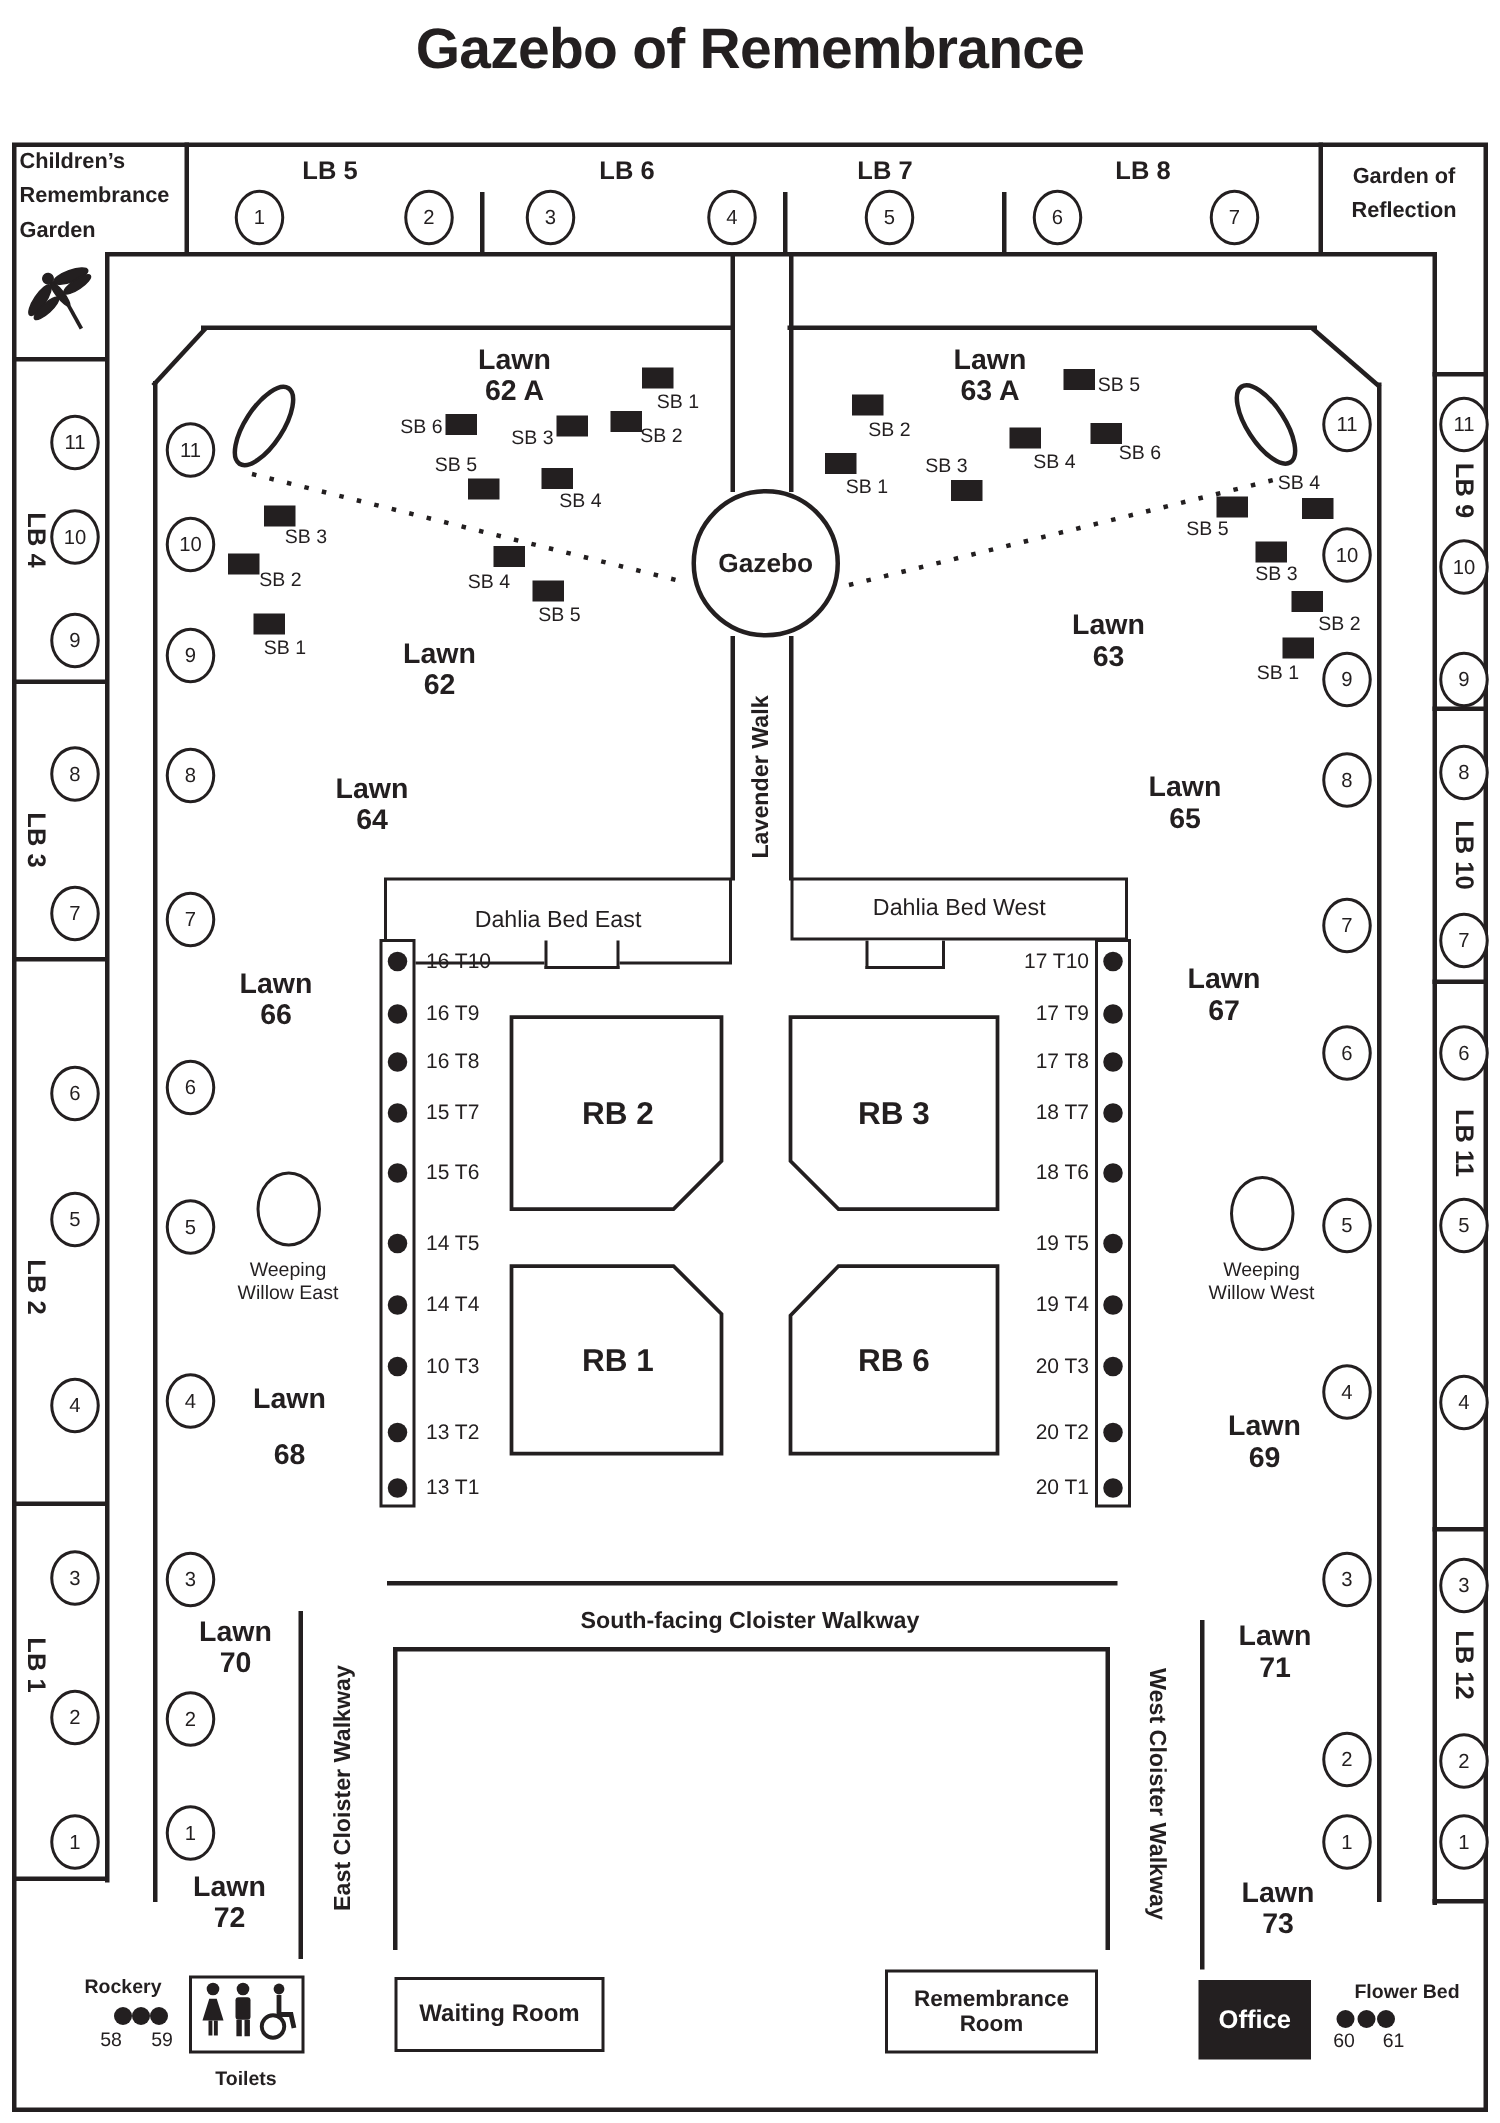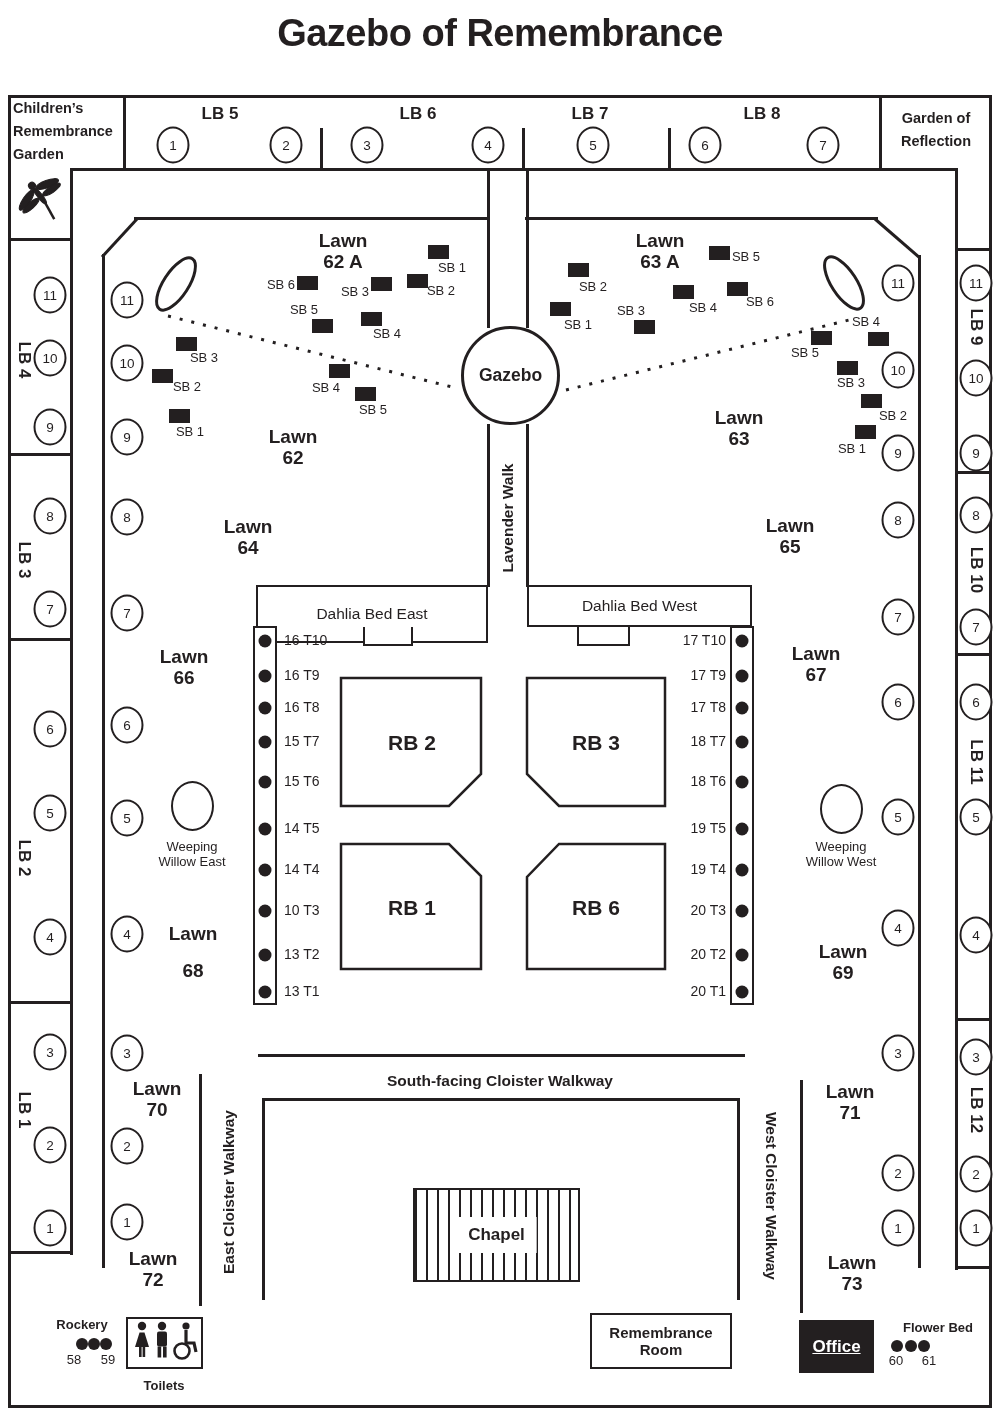--- a/index.html
+++ b/index.html
@@ -31,21 +31,21 @@
         font-weight:bold;font-size:17.5px;box-sizing:border-box;z-index:4;}
   .willow{position:absolute;width:43px;height:50px;border:2.5px solid #231f20;border-radius:50%;
         background:#fff;box-sizing:border-box;}
   .notch{position:absolute;border:2.5px solid #231f20;border-top:none;background:#fff;box-sizing:border-box;}
   .strip{position:absolute;width:24px;height:379px;border:2.5px solid #231f20;background:#fff;box-sizing:border-box;}
   #chapel{position:absolute;left:413px;top:1188px;width:167px;height:94px;border:2.5px solid #231f20;
         box-sizing:border-box;background:repeating-linear-gradient(to right,#231f20 0 2.5px,#ffffff 2.5px 11px);}
   #chapel-label{position:absolute;left:50%;top:50%;transform:translate(-50%,-50%);background:#fff;
         padding:8px 12px;font-weight:bold;font-size:17px;}
   #office{position:absolute;left:799px;top:1320px;width:75px;height:53px;background:#231f20;color:#fff;
-        display:flex;align-items:center;justify-content:center;font-weight:bold;font-size:17px;text-decoration:underline;}
+        display:flex;align-items:center;justify-content:center;font-weight:bold;font-size:17px;}
   #toilets-box{position:absolute;left:126px;top:1317px;width:77px;height:52px;border:2.5px solid #231f20;
         background:#fff;box-sizing:border-box;display:flex;align-items:center;justify-content:center;}
   svg{position:absolute;left:0;top:0;}
 </style>
 </head>
 <body>
 
 <div id="map">
 
   <h1 id="title">Gazebo of Remembrance</h1>
@@ -101,24 +101,24 @@
   <div class="lbl f13" style="left:192px;top:847px;">Weeping</div>
   <div class="lbl f13" style="left:192px;top:862px;">Willow East</div>
   <div class="willow" style="left:820px;top:784px;"></div>
   <div class="lbl f13" style="left:841px;top:847px;">Weeping</div>
   <div class="lbl f13" style="left:841px;top:862px;">Willow West</div>
 
   <div class="lbl b f16" style="left:500px;top:1081px;font-weight:600;">South-facing Cloister Walkway</div>
   <div class="lbl vccw f16" style="left:229px;top:1192px;font-weight:600;">East Cloister Walkway</div>
   <div class="lbl vcw f16" style="left:771px;top:1196px;font-weight:600;">West Cloister Walkway</div>
 
-  <div id="chapel">
-    <div id="chapel-label">Chapel</div>
-  </div>
-
+
+  <div class="obox b f17" style="left:263px;top:1318px;width:140px;height:50px;font-size:16px;">
+      <span>Waiting Room</span>
+    </div>
   <div class="obox b" style="left:590px;top:1313px;width:142px;height:56px;font-size:15px;flex-direction:column;">
     <span>Remembrance</span>
     <span>Room</span>
   </div>
   <div id="office">
       <span>Office</span>
     </div>
 
   <div id="toilets-box">
     <svg width="70" height="44" viewBox="0 0 70 44">

